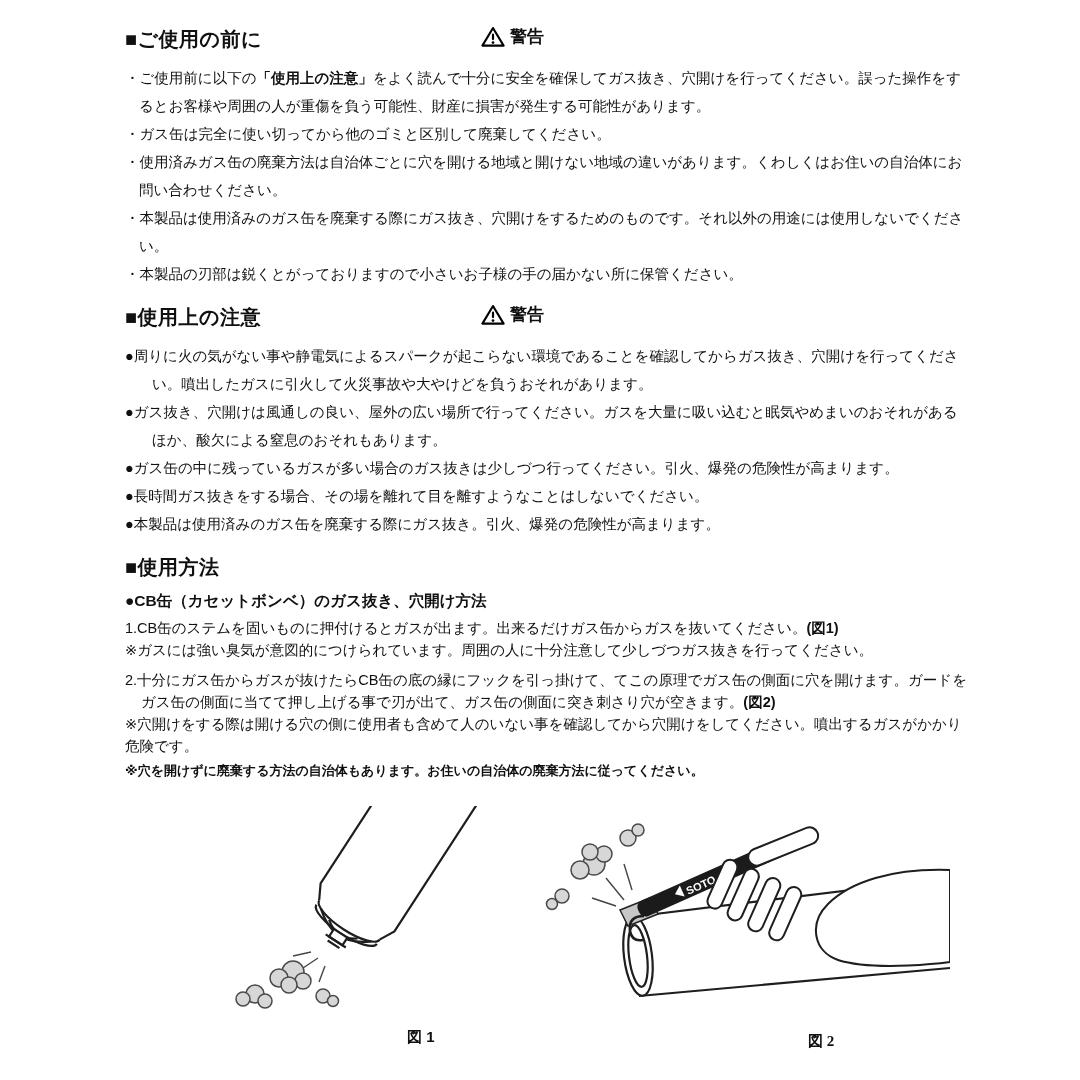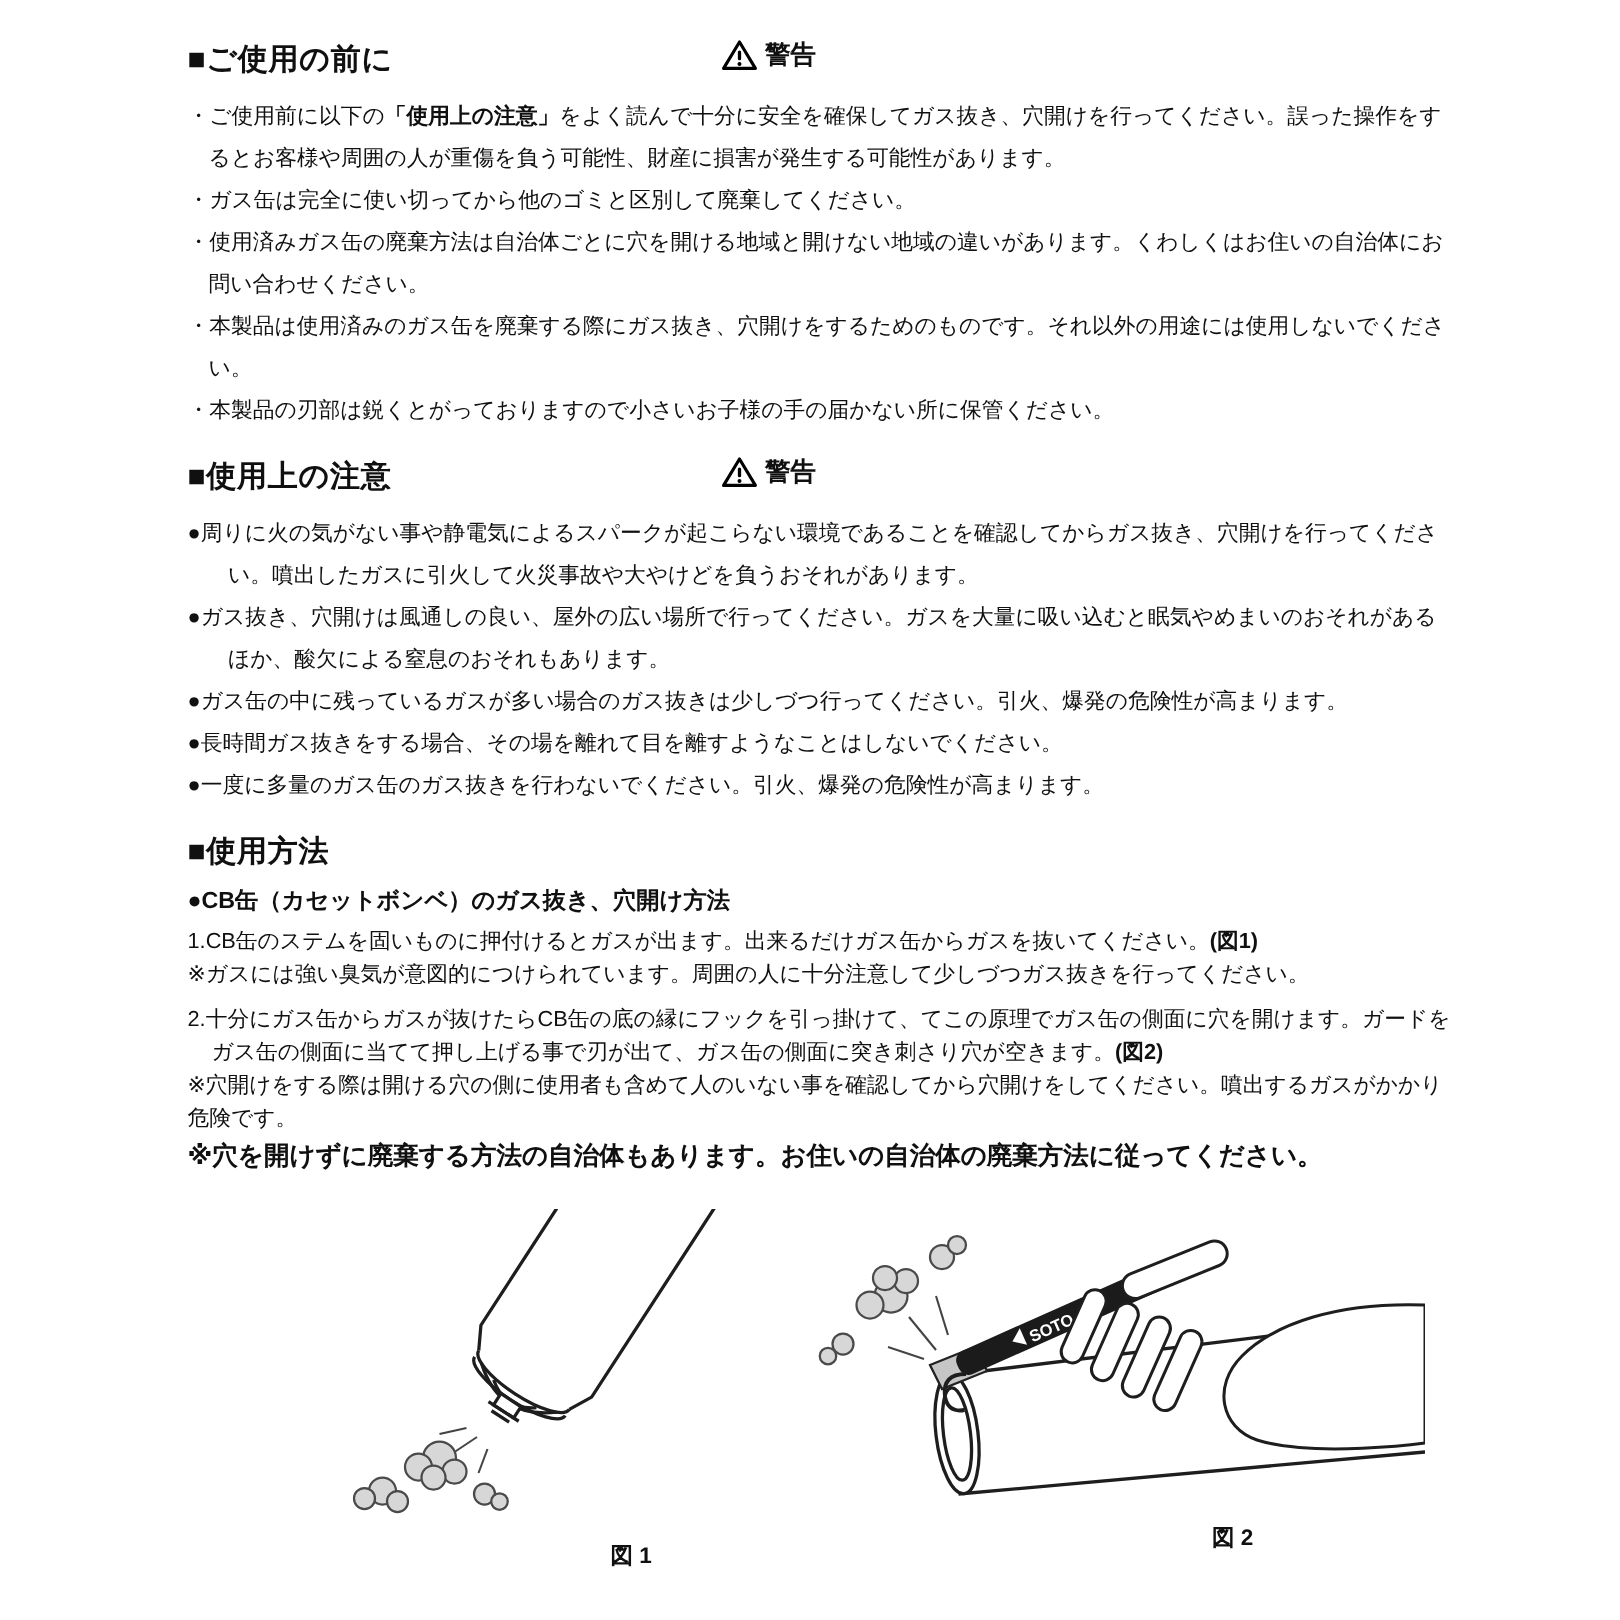--- a/index.html
+++ b/index.html
@@ -12,29 +12,29 @@
   .warn { position:absolute; left:356px; top:-1px; display:flex; align-items:center; gap:5px; }
   .warn-text { font-size:17px; font-weight:bold; }
   .warn-icon { width:24px; height:22px; display:block; }
   p.li { font-size:14.5px; line-height:28px; }
   p.dot { padding-left:14px; text-indent:-14px; }
   p.circ { padding-left:27px; text-indent:-27px; }
   .mt { margin-top:8px; }
   .subheading { font-size:15.5px; font-weight:bold; line-height:26px; margin-bottom:3px; }
   p.step { font-size:14.5px; line-height:22px; padding-left:16px; text-indent:-16px; }
   p.note { font-size:14.5px; line-height:22px; }
-  p.note-bold { font-size:17px; line-height:22px; font-weight:bold; margin-top:3px; }
+  p.note-bold { font-size:13px; line-height:22px; font-weight:bold; margin-top:3px; }
   .step2-block { margin-top:8px; }
   .figures { position:relative; height:278px; margin-top:24px; }
   .fig { position:absolute; }
   .fig1 { left:90px; top:0; }
   .fig2 { left:415px; top:6px; }
   .caption { position:absolute; font-size:15px; font-weight:bold; }
   .fig1 .caption { left:192px; top:222px; }
-  .fig2 .caption { left:268px; top:204px; }
+  .fig2 .caption { left:268px; top:220px;font-family:Liberation Serif, serif; }
   svg text.brand { font-family:"Liberation Sans",sans-serif; font-weight:bold; }
   b { font-weight:bold; }
 </style>
 </head>
 <body>
 
 <div class="page">
 
   <section>
     <div class="h-row">
@@ -64,21 +64,21 @@
           <rect x="10.9" y="7.6" width="2.2" height="6.6" rx="1.1" fill="#000"></rect>
           <circle cx="12" cy="16.6" r="1.35" fill="#000"></circle>
         </svg>
         <span class="warn-text">警告</span>
       </div>
     </div>
     <p class="li circ">●周りに火の気がない事や静電気によるスパークが起こらない環境であることを確認してからガス抜き、穴開けを行ってください。噴出したガスに引火して火災事故や大やけどを負うおそれがあります。</p>
     <p class="li circ">●ガス抜き、穴開けは風通しの良い、屋外の広い場所で行ってください。ガスを大量に吸い込むと眠気やめまいのおそれがあるほか、酸欠による窒息のおそれもあります。</p>
     <p class="li circ">●ガス缶の中に残っているガスが多い場合のガス抜きは少しづつ行ってください。引火、爆発の危険性が高まります。</p>
     <p class="li circ">●長時間ガス抜きをする場合、その場を離れて目を離すようなことはしないでください。</p>
-    <p class="li circ">●一度に多量のガス缶のガス抜きを行わないでください。引火、爆発の危険性が高まります。</p>
+    <p class="li circ">●本製品は使用済みのガス缶を廃棄する際にガス抜き。引火、爆発の危険性が高まります。</p>
   </section>
 
   <section class="mt">
     <div class="h-row" style="height:28px">
       <h2 class="heading">■使用方法</h2>
     </div>
     <div class="subheading">●CB缶（カセットボンベ）のガス抜き、穴開け方法</div>
 
     <p class="step"><span>1.CB缶のステムを固いものに押付けるとガスが出ます。出来るだけガス缶からガスを抜いてください。</span><b>(図1)</b></p>
     <p class="note">※ガスには強い臭気が意図的につけられています。周囲の人に十分注意して少しづつガス抜きを行ってください。</p>

